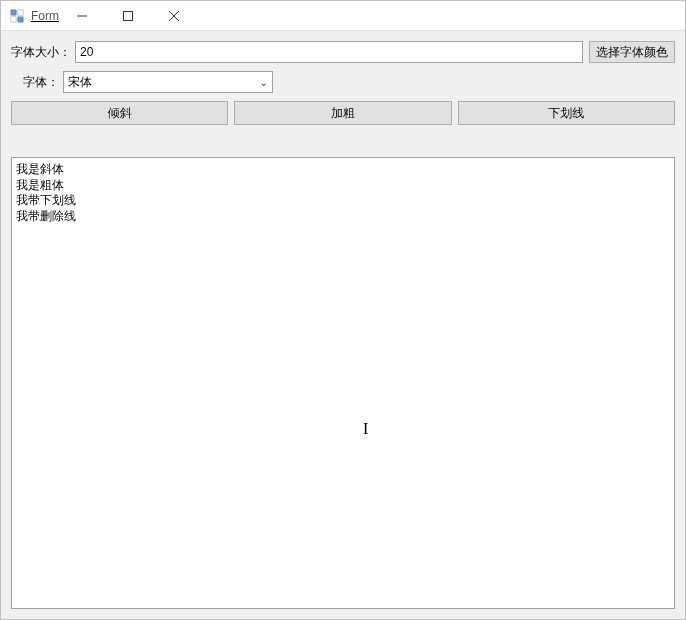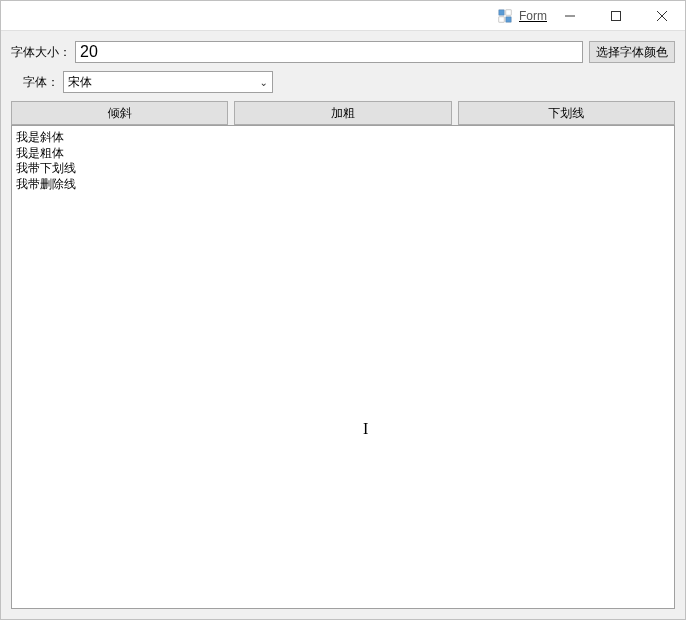--- a/index.html
+++ b/index.html
@@ -21,21 +21,21 @@
       border: 1px solid #c0c0c0;
       background: #f0f0f0;
       display: flex;
       flex-direction: column;
     }
     .titlebar {
       height: 30px;
       background: #ffffff;
       display: flex;
       align-items: center;
-      justify-content: flex-end;
+      justify-content: flex-start;
       border-bottom: 1px solid #e0e0e0;
       text-decoration: underline;
     }
     .titlebar-left {
       display: flex;
       align-items: center;
       padding-left: 8px;
     }
     .app-icon {
       width: 16px;
@@ -98,21 +98,21 @@
     .font-row .label {
       width: 48px;
       text-align: right;
     }
     .text-input {
       flex: 1;
       height: 22px;
       border: 1px solid #a0a0a0;
       background: #fff;
       padding: 6px 4px;
-      font-size: 16px;
+      font-size: 12px;
       font-family: inherit;
     }
     .color-btn {
       margin-left: 6px;
       height: 22px;
       padding: 0 6px;
       background: #e1e1e1;
       border: 1px solid #adadad;
       font-size: 12px;
       font-family: Liberation Sans, sans-serif;
@@ -139,21 +139,21 @@
       right: 5px;
       top: 50%;
       transform: translateY(-50%);
       pointer-events: none;
       font-size: 10px;
       color: #333;
     }
     .button-row {
       display: flex;
       gap: 6px;
-      margin-bottom: 0;
+      margin-bottom: 24px;
     }
     .style-btn {
       flex: 1;
       height: 24px;
       background: #e1e1e1;
       border: 1px solid #adadad;
       font-size: 12px;
       font-family: inherit;
       cursor: default;
     }
@@ -161,20 +161,21 @@
       flex: 1;
       width: 100%;
       border: 1px solid #a0a0a0;
       background: #fff;
       padding: 4px;
       font-size: 12px;
       font-family: "SimSun", serif;
       resize: none;
       white-space: pre;
       line-height: 1.3;
+      margin-top: 8px;
     }
     .cursor-caret {
       position: absolute;
       left: 363px;
       top: 420px;
       font-family: serif;
       font-size: 16px;
       color: #000;
       pointer-events: none;
     }

